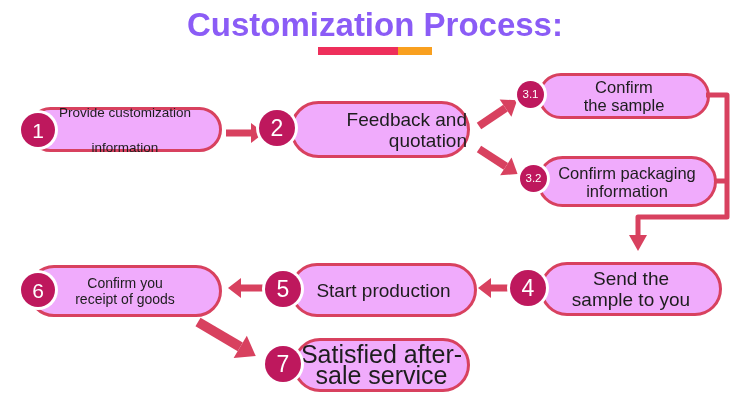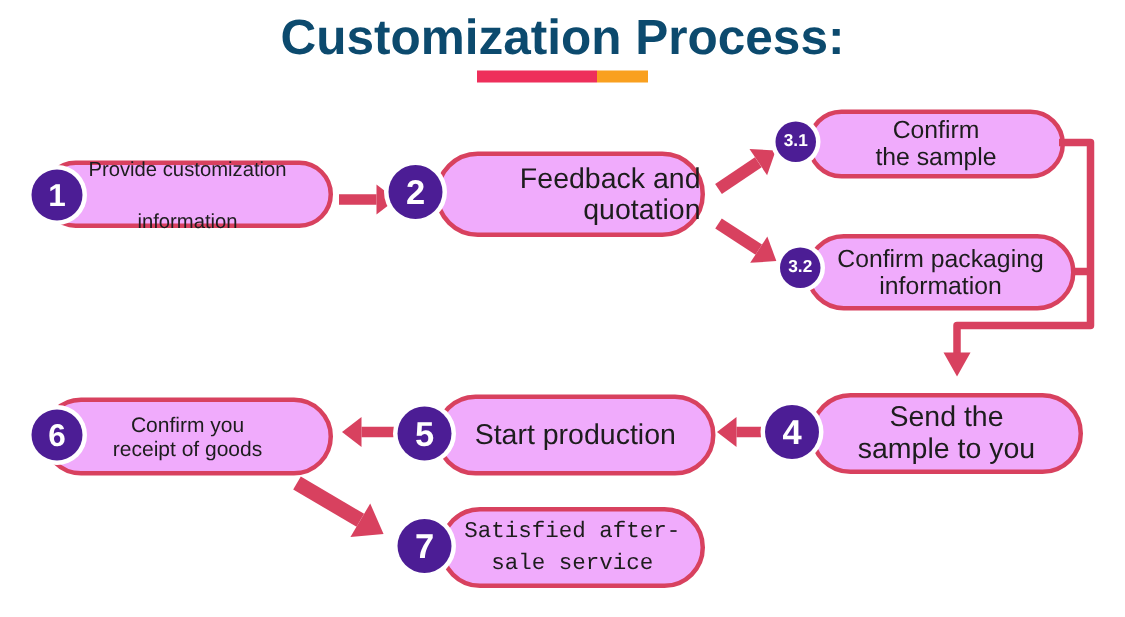--- a/index.html
+++ b/index.html
@@ -2,52 +2,52 @@
 <html><head>
 <meta charset="utf-8">
 <style>
   html,body{margin:0;padding:0;background:#fff;}
   .canvas{
     position:relative;width:750px;height:411px;background:#fff;overflow:hidden;
     font-family:"Liberation Sans","DejaVu Sans",sans-serif;
   }
   .title{
     position:absolute;left:0;top:6px;width:100%;text-align:center;
-    font-size:33px;font-weight:bold;color:#0c4a6e;letter-spacing:0px;
+    font-size:33px;font-weight:bold;color:#8b5cf6;letter-spacing:0px;
   }
   .underline-pink{position:absolute;left:318px;top:47px;width:80px;height:8px;background:#ee2f5b;}
   .underline-orange{position:absolute;left:398px;top:47px;width:34px;height:8px;background:#f9a01f;}
 
   .pill{
     position:absolute;background:#f0abfc;border:3px solid #d8415f;
     display:flex;flex-direction:column;align-items:center;justify-content:center;
     text-align:center;color:#1d1d1d;box-sizing:border-box;
   }
   .pill div{white-space:nowrap;}
   .badge{
-    position:absolute;background:#4c1d95;color:#fff;border-radius:50%;
-    display:flex;align-items:center;justify-content:center;font-weight:bold;
+    position:absolute;background:#be185d;color:#fff;border-radius:50%;
+    display:flex;align-items:center;justify-content:center;font-weight:normal;
     box-shadow:0 0 0 3px #fff;z-index:3;line-height:1;
   }
 
   .p1{left:28px;top:107px;width:194px;height:45px;border-radius:23px;font-size:13.5px;line-height:15px;gap:20px;}
   .b1{left:21px;top:113px;width:34px;height:34px;font-size:21px;}
   .p2{left:290px;top:101px;width:180px;height:57px;border-radius:29px;font-size:19px;line-height:21px;align-items:flex-end;}
   .b2{left:259px;top:110px;width:36px;height:36px;font-size:23px;}
   .p31{left:538px;top:73px;width:172px;height:46px;border-radius:23px;font-size:16.5px;line-height:18px;}
   .b31{left:517px;top:81px;width:27px;height:27px;font-size:11.5px;}
   .p32{left:537px;top:156px;width:180px;height:51px;border-radius:26px;font-size:16.5px;line-height:18px;}
   .b32{left:520px;top:165px;width:27px;height:27px;font-size:11.5px;}
   .p4{left:540px;top:262px;width:182px;height:54px;border-radius:27px;font-size:19px;line-height:21px;}
   .b4{left:510px;top:270px;width:36px;height:36px;font-size:23px;}
   .p5{left:290px;top:263px;width:187px;height:54px;border-radius:27px;font-size:19px;line-height:21px;}
   .b5{left:265px;top:271px;width:36px;height:36px;font-size:23px;}
   .p6{left:28px;top:265px;width:194px;height:52px;border-radius:26px;font-size:14px;line-height:16px;}
   .b6{left:21px;top:273px;width:34px;height:34px;font-size:21px;}
-  .p7{left:293px;top:338px;width:177px;height:54px;border-radius:27px;font-size:15px;line-height:21px;font-family:Liberation Mono, monospace;}
+  .p7{left:293px;top:338px;width:177px;height:54px;border-radius:27px;font-size:25px;line-height:21px;}
   .b7{left:265px;top:346px;width:36px;height:36px;font-size:23px;}
 
   .overlay{position:absolute;left:0;top:0;width:750px;height:411px;z-index:1;pointer-events:none;}
   .overlay .ink{fill:#d8415f;}
   .overlay .line{fill:none;stroke:#d8415f;stroke-width:5;stroke-linejoin:round;stroke-linecap:butt;}
 </style>
 </head>
 <body>
 
 <div class="canvas">

